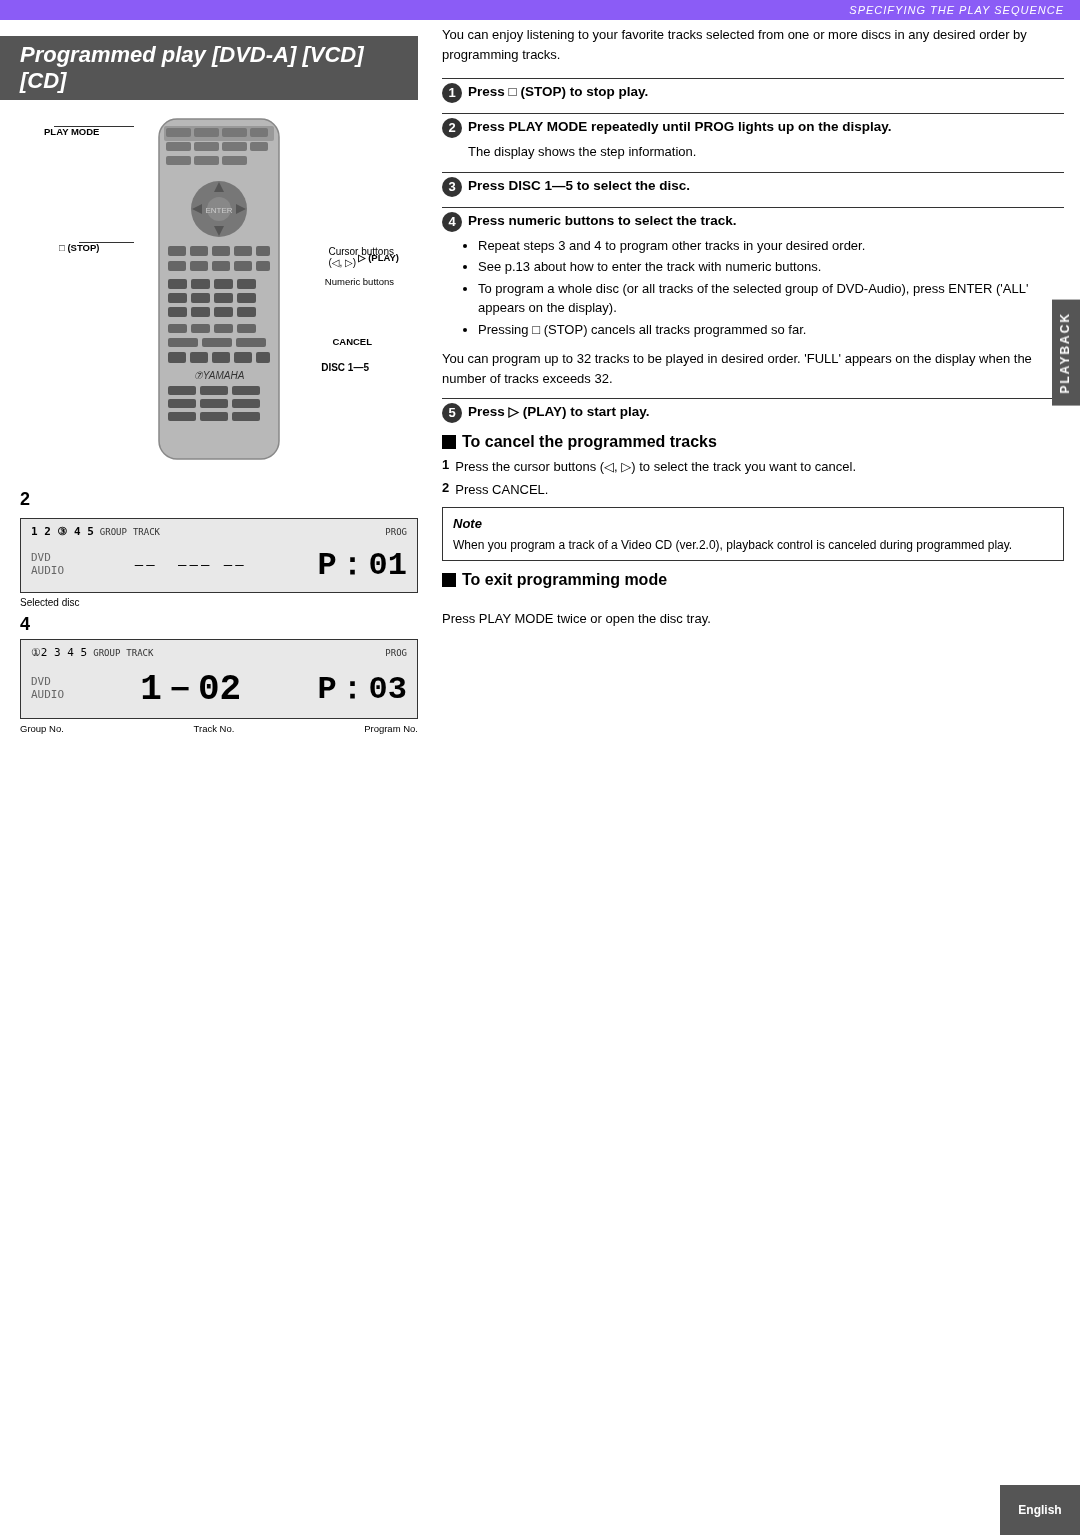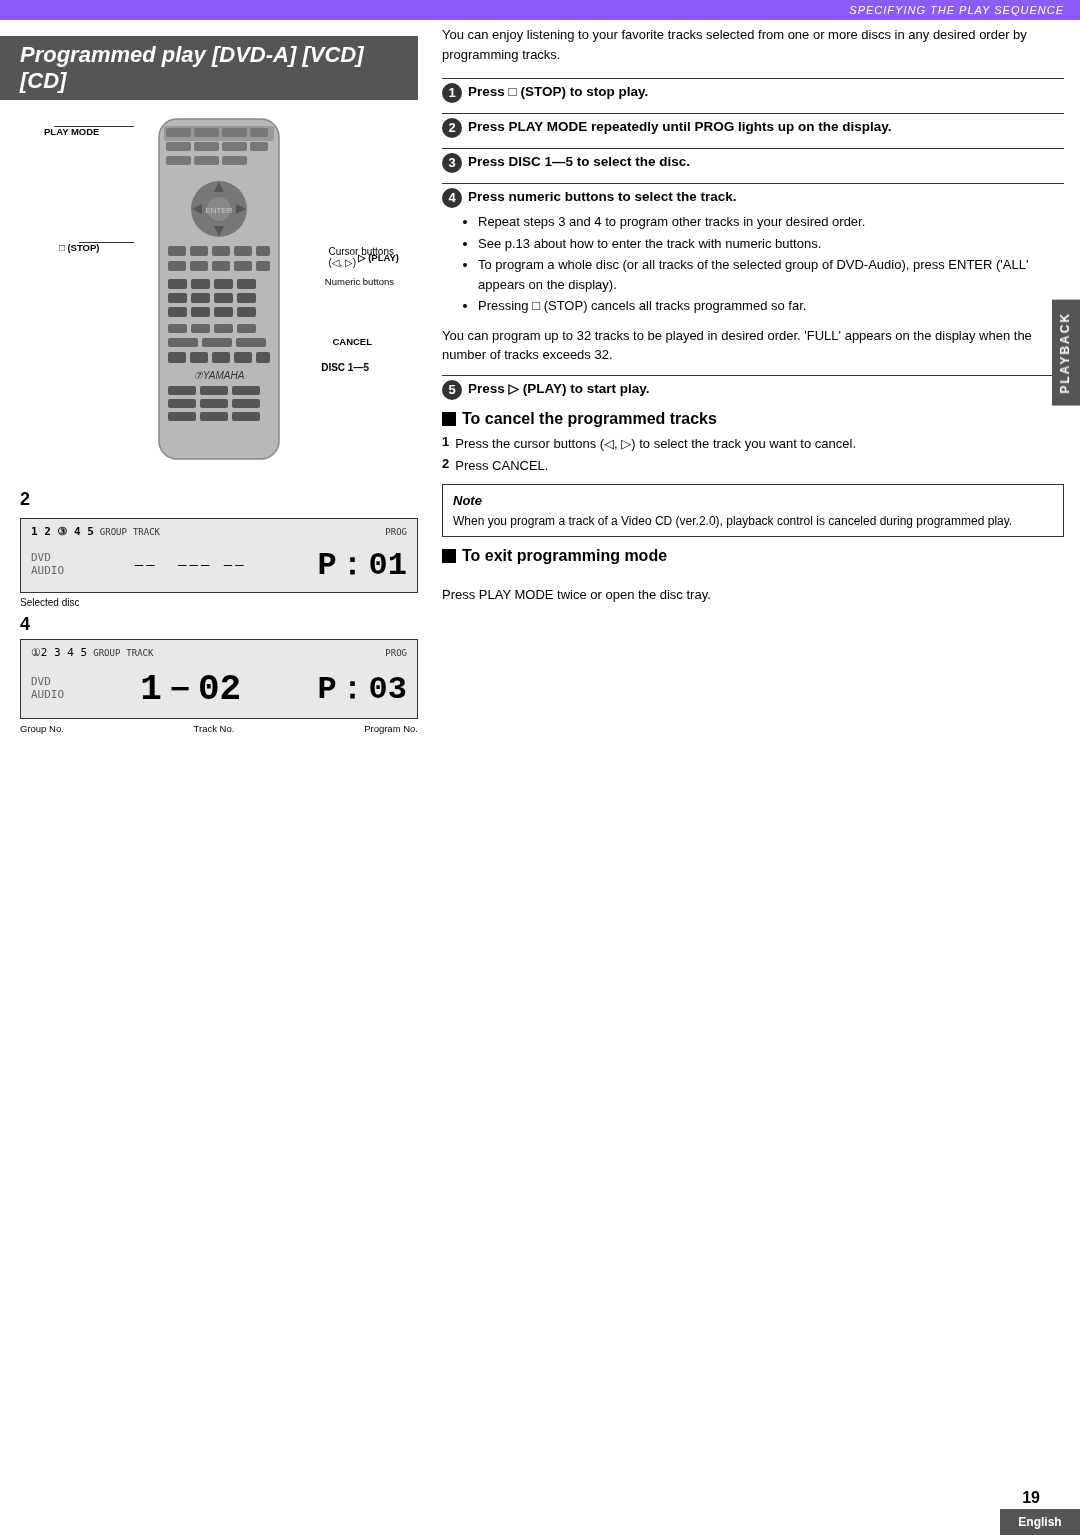--- a/index.html
+++ b/index.html
@@ -241,21 +241,21 @@
 
     
     .bottom-lang-tab {
       position: absolute;
       bottom: 0;
       right: 0;
       width: 80px;
       background: #555;
       color: #fff;
       text-align: center;
-      padding: 6px;
+      padding: 18px;
       font-size: 12px;
       font-weight: bold;
     }
   </style>
 </head>
 <body>
 
 <div class="top-header">
   <span>SPECIFYING THE PLAY SEQUENCE</span>
 </div>
@@ -439,20 +439,21 @@
         <span class="step-num">1</span>
         <span class="step-title">Press □ (STOP) to stop play.</span>
       </div>
     </div>
 
     <div class="step-block">
       <div class="step-header">
         <span class="step-num">2</span>
         <span class="step-title">Press PLAY MODE repeatedly until PROG lights up on the display.</span>
       </div>
+      <div class="step-body">The display shows the step information.</div>
     </div>
 
     <div class="step-block">
       <div class="step-header">
         <span class="step-num">3</span>
         <span class="step-title">Press DISC 1—5 to select the disc.</span>
       </div>
     </div>
 
     <div class="step-block">

